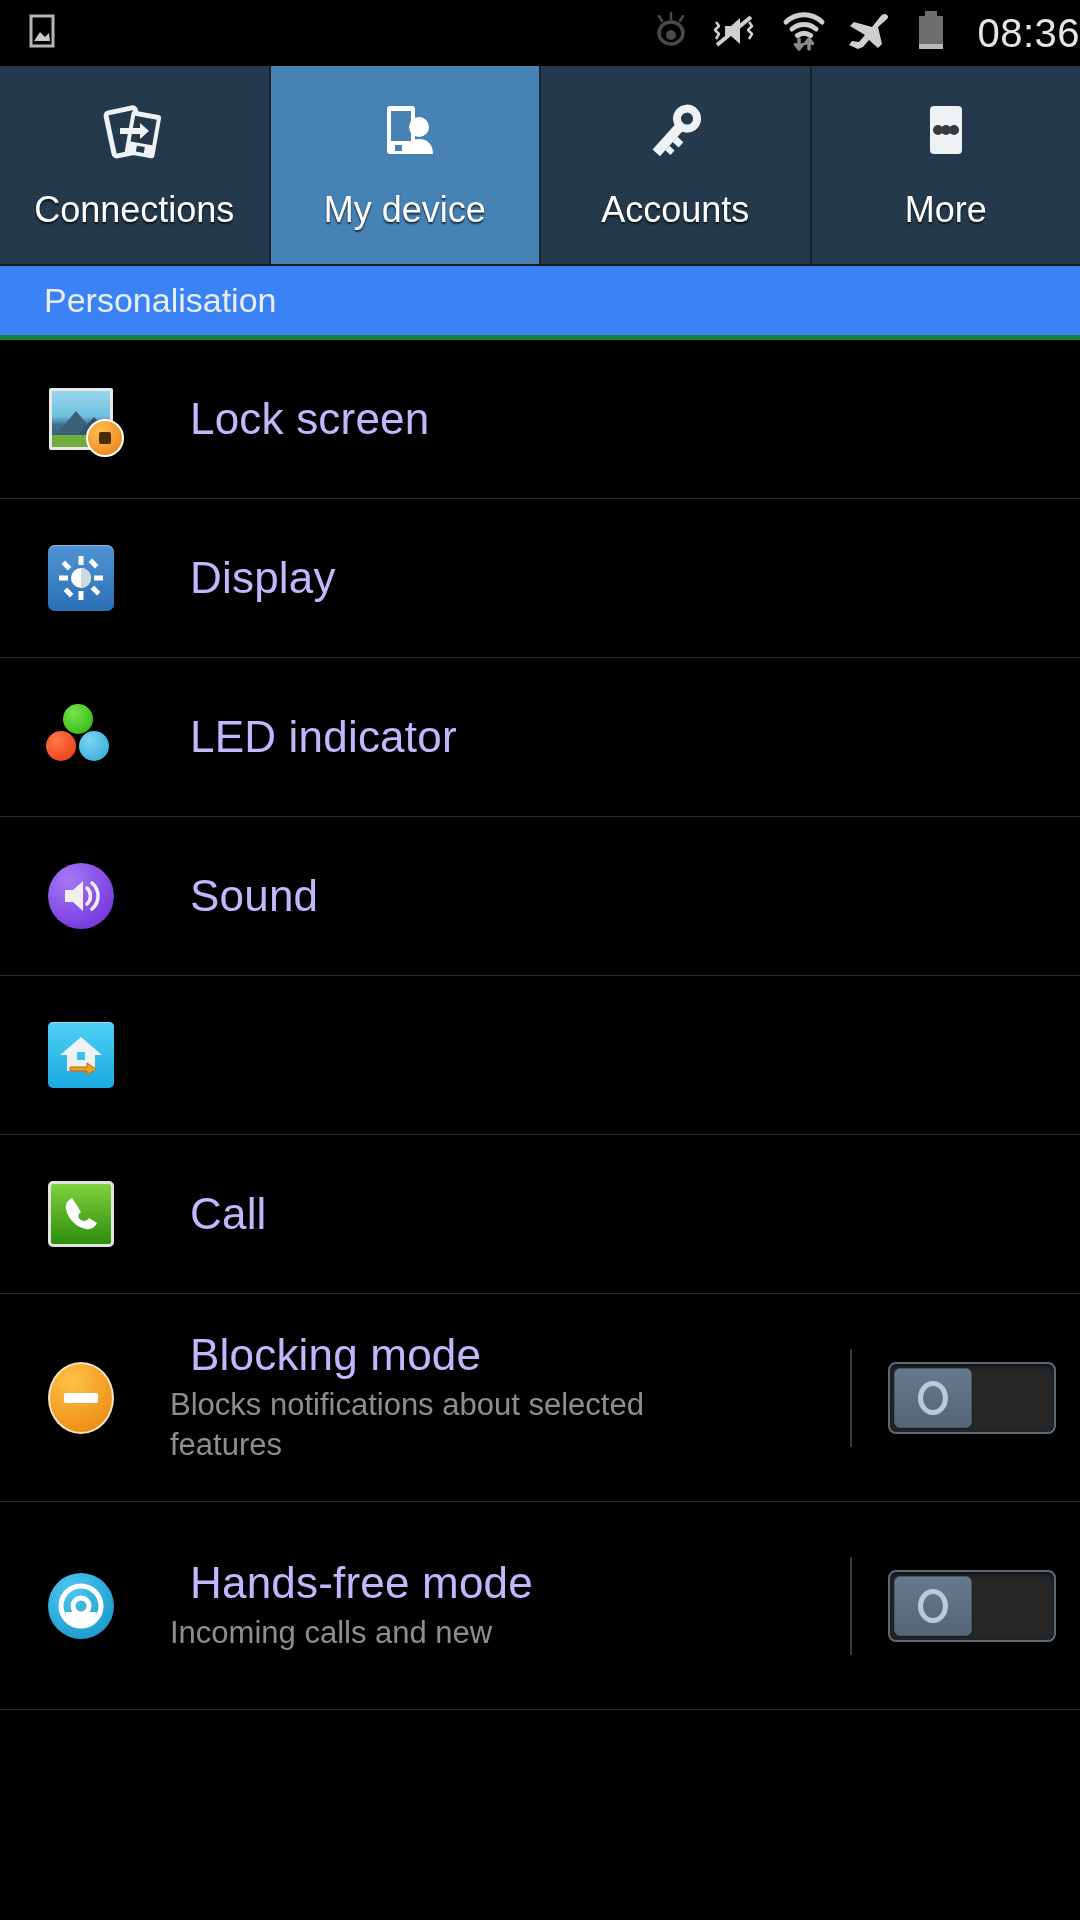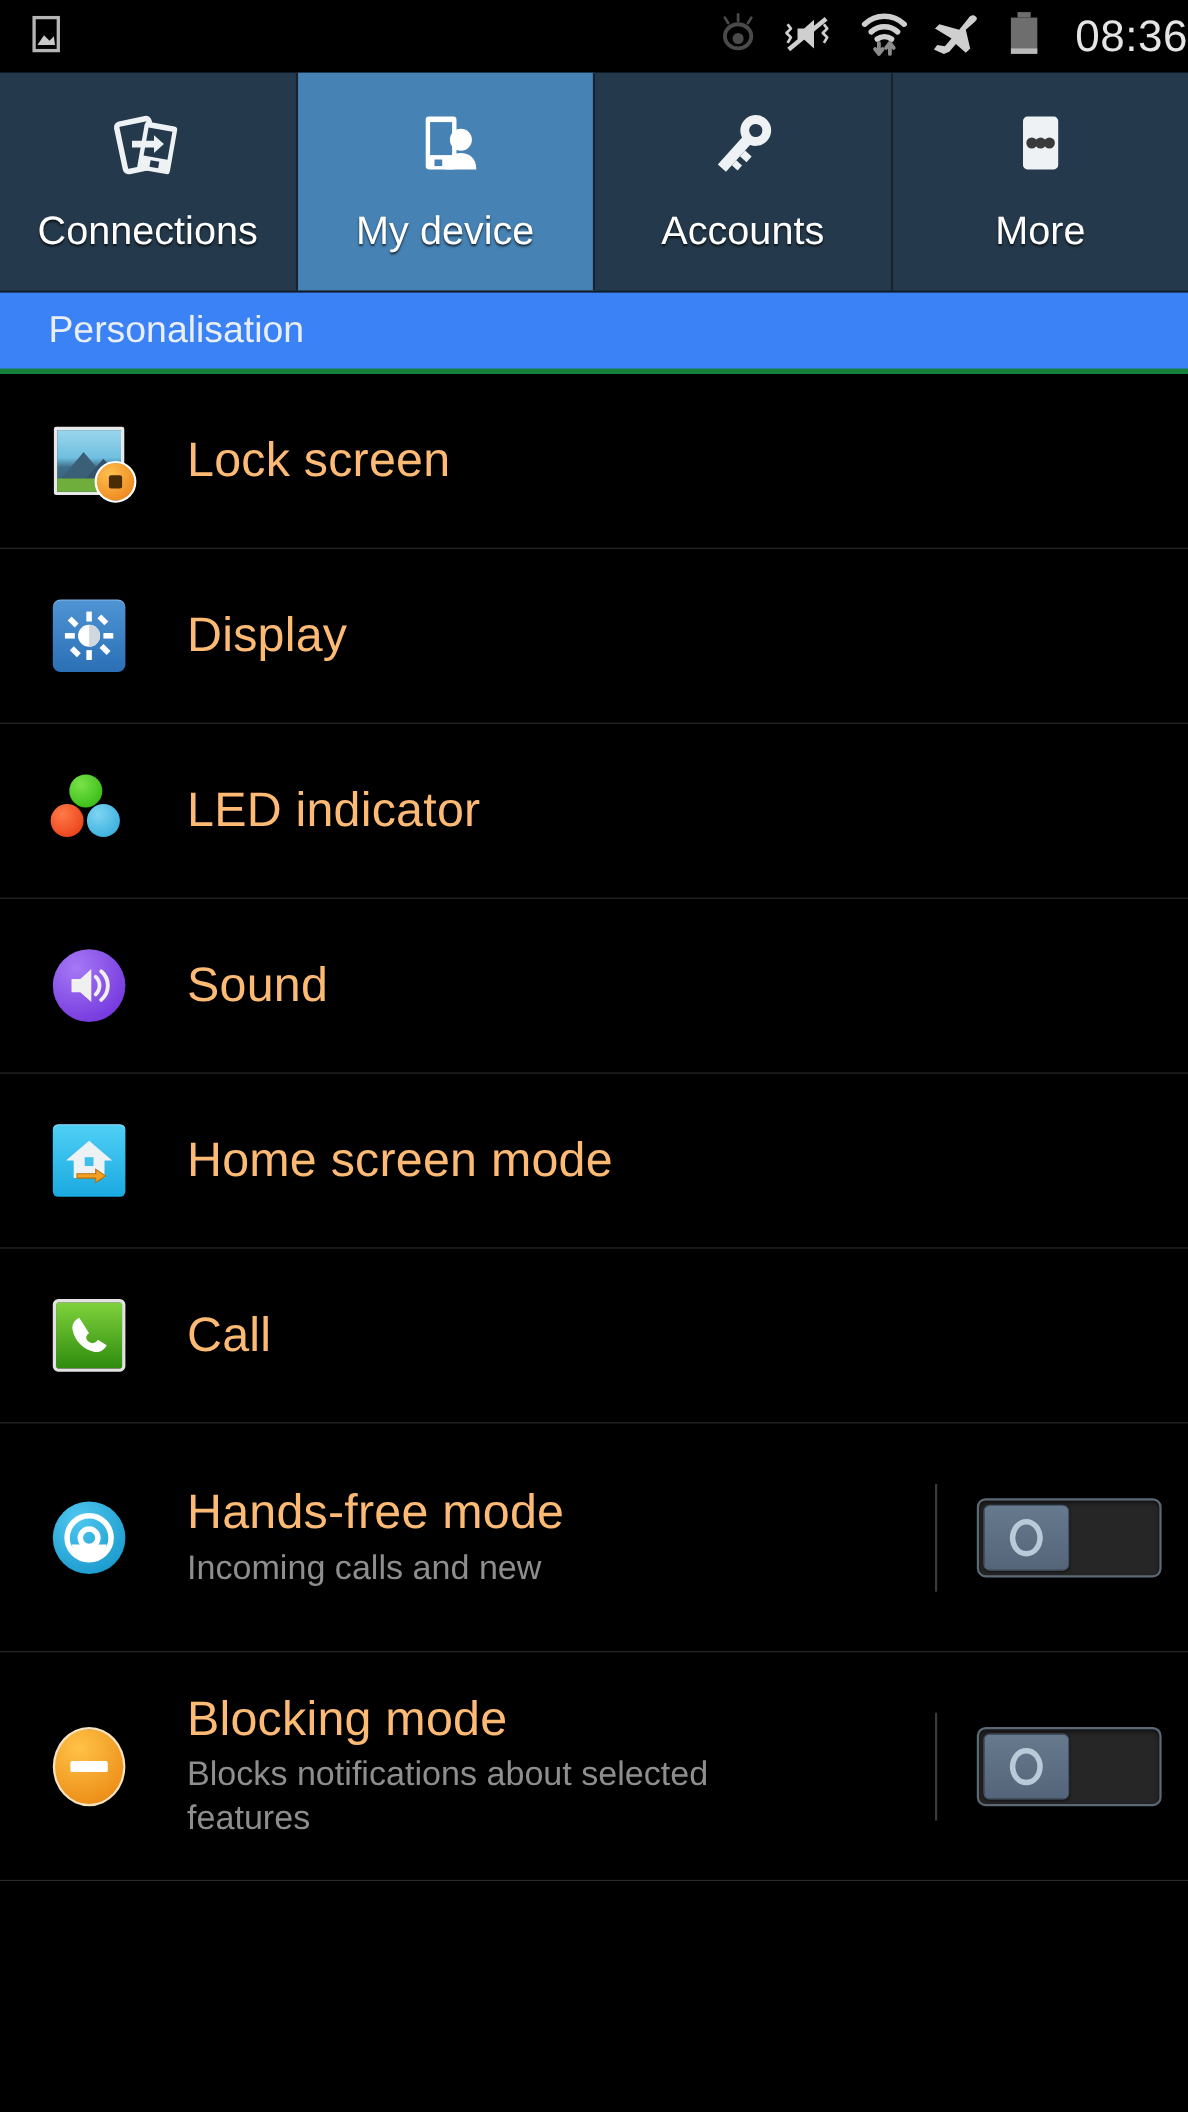--- a/index.html
+++ b/index.html
@@ -81,22 +81,23 @@
   }
   .row.two-line{ min-height:208px; }
   .row-icon{
     width:74px; height:74px;
     flex:0 0 74px;
     display:flex; align-items:center; justify-content:center;
     margin-right:52px;
   }
   .row-text{ flex:1 1 auto; display:flex; flex-direction:column; justify-content:center; }
   .row-title{
-    color:#fdba74; font-size:44px; line-height:1.12;
+    color:#c4b5fd; font-size:44px; line-height:1.12;
     letter-spacing:0.2px;
+    margin-left:20px;
   }
   .row-sub{
     color:#8e8e8e; font-size:31px; line-height:1.28;
     margin-top:6px; max-width:560px;
   }
 
   
   .toggle-wrap{
     flex:0 0 auto;
     display:flex; align-items:center;
@@ -403,35 +404,50 @@
   <div class="row">
     <div class="row-icon">
       <div class="ic-home">
         <svg width="50" height="48" viewBox="0 0 50 48">
           <path d="M25 6 L46 24 H39 V40 H11 V24 H4 Z" fill="#eef2f5"></path>
           <rect x="21" y="21" width="8" height="8" fill="#3fc0ea"></rect>
           <path d="M14 36 H31 V32 L40 38 L31 44 V40 H14 Z" fill="#f2a024" stroke="#b4720c" stroke-width="1"></path>
         </svg>
       </div>
     </div>
-    <div class="row-text">
-      <div class="row-title">Home screen mode</div>
-    </div>
   </div>
 
   <div class="row">
     <div class="row-icon">
       <div class="ic-call">
         <svg width="42" height="42" viewBox="0 0 42 42">
           <path d="M12 5 C8 7 5 11 6 16 C8 26 16 34 26 36 C31 37 35 34 37 30 L29 25 C27 28 24 29 21 27 C17 24 18 21 21 19 L16 11 Z" fill="#ffffff"></path>
         </svg>
       </div>
     </div>
     <div class="row-text">
       <div class="row-title">Call</div>
+    </div>
+  </div>
+
+  <div class="row two-line">
+    <div class="row-icon">
+      <div class="ic-block"></div>
+    </div>
+    <div class="row-text">
+      <div class="row-title">Blocking mode</div>
+      <div class="row-sub">Blocks notifications about selected features</div>
+    </div>
+    <div class="toggle-wrap">
+      <div class="toggle-divider"></div>
+      <div class="toggle">
+        <div class="toggle-thumb">
+          <div class="ring"></div>
+        </div>
+      </div>
     </div>
   </div>
 
   <div class="row two-line">
     <div class="row-icon">
       <div class="ic-hands">
         <svg width="52" height="52" viewBox="0 0 52 52">
           <circle cx="26" cy="26" r="20" fill="none" stroke="#ffffff" stroke-width="5"></circle>
           <circle cx="26" cy="26" r="8" fill="none" stroke="#ffffff" stroke-width="5"></circle>
           <path d="M10 32 H42 L38 44 H14 Z" fill="#ffffff"></path>
@@ -445,31 +461,13 @@
     <div class="toggle-wrap">
       <div class="toggle-divider"></div>
       <div class="toggle">
         <div class="toggle-thumb">
           <div class="ring"></div>
         </div>
       </div>
     </div>
   </div>
 
-  <div class="row two-line">
-    <div class="row-icon">
-      <div class="ic-block"></div>
-    </div>
-    <div class="row-text">
-      <div class="row-title">Blocking mode</div>
-      <div class="row-sub">Blocks notifications about selected features</div>
-    </div>
-    <div class="toggle-wrap">
-      <div class="toggle-divider"></div>
-      <div class="toggle">
-        <div class="toggle-thumb">
-          <div class="ring"></div>
-        </div>
-      </div>
-    </div>
-  </div>
-
 </div>
 
 </body></html>

